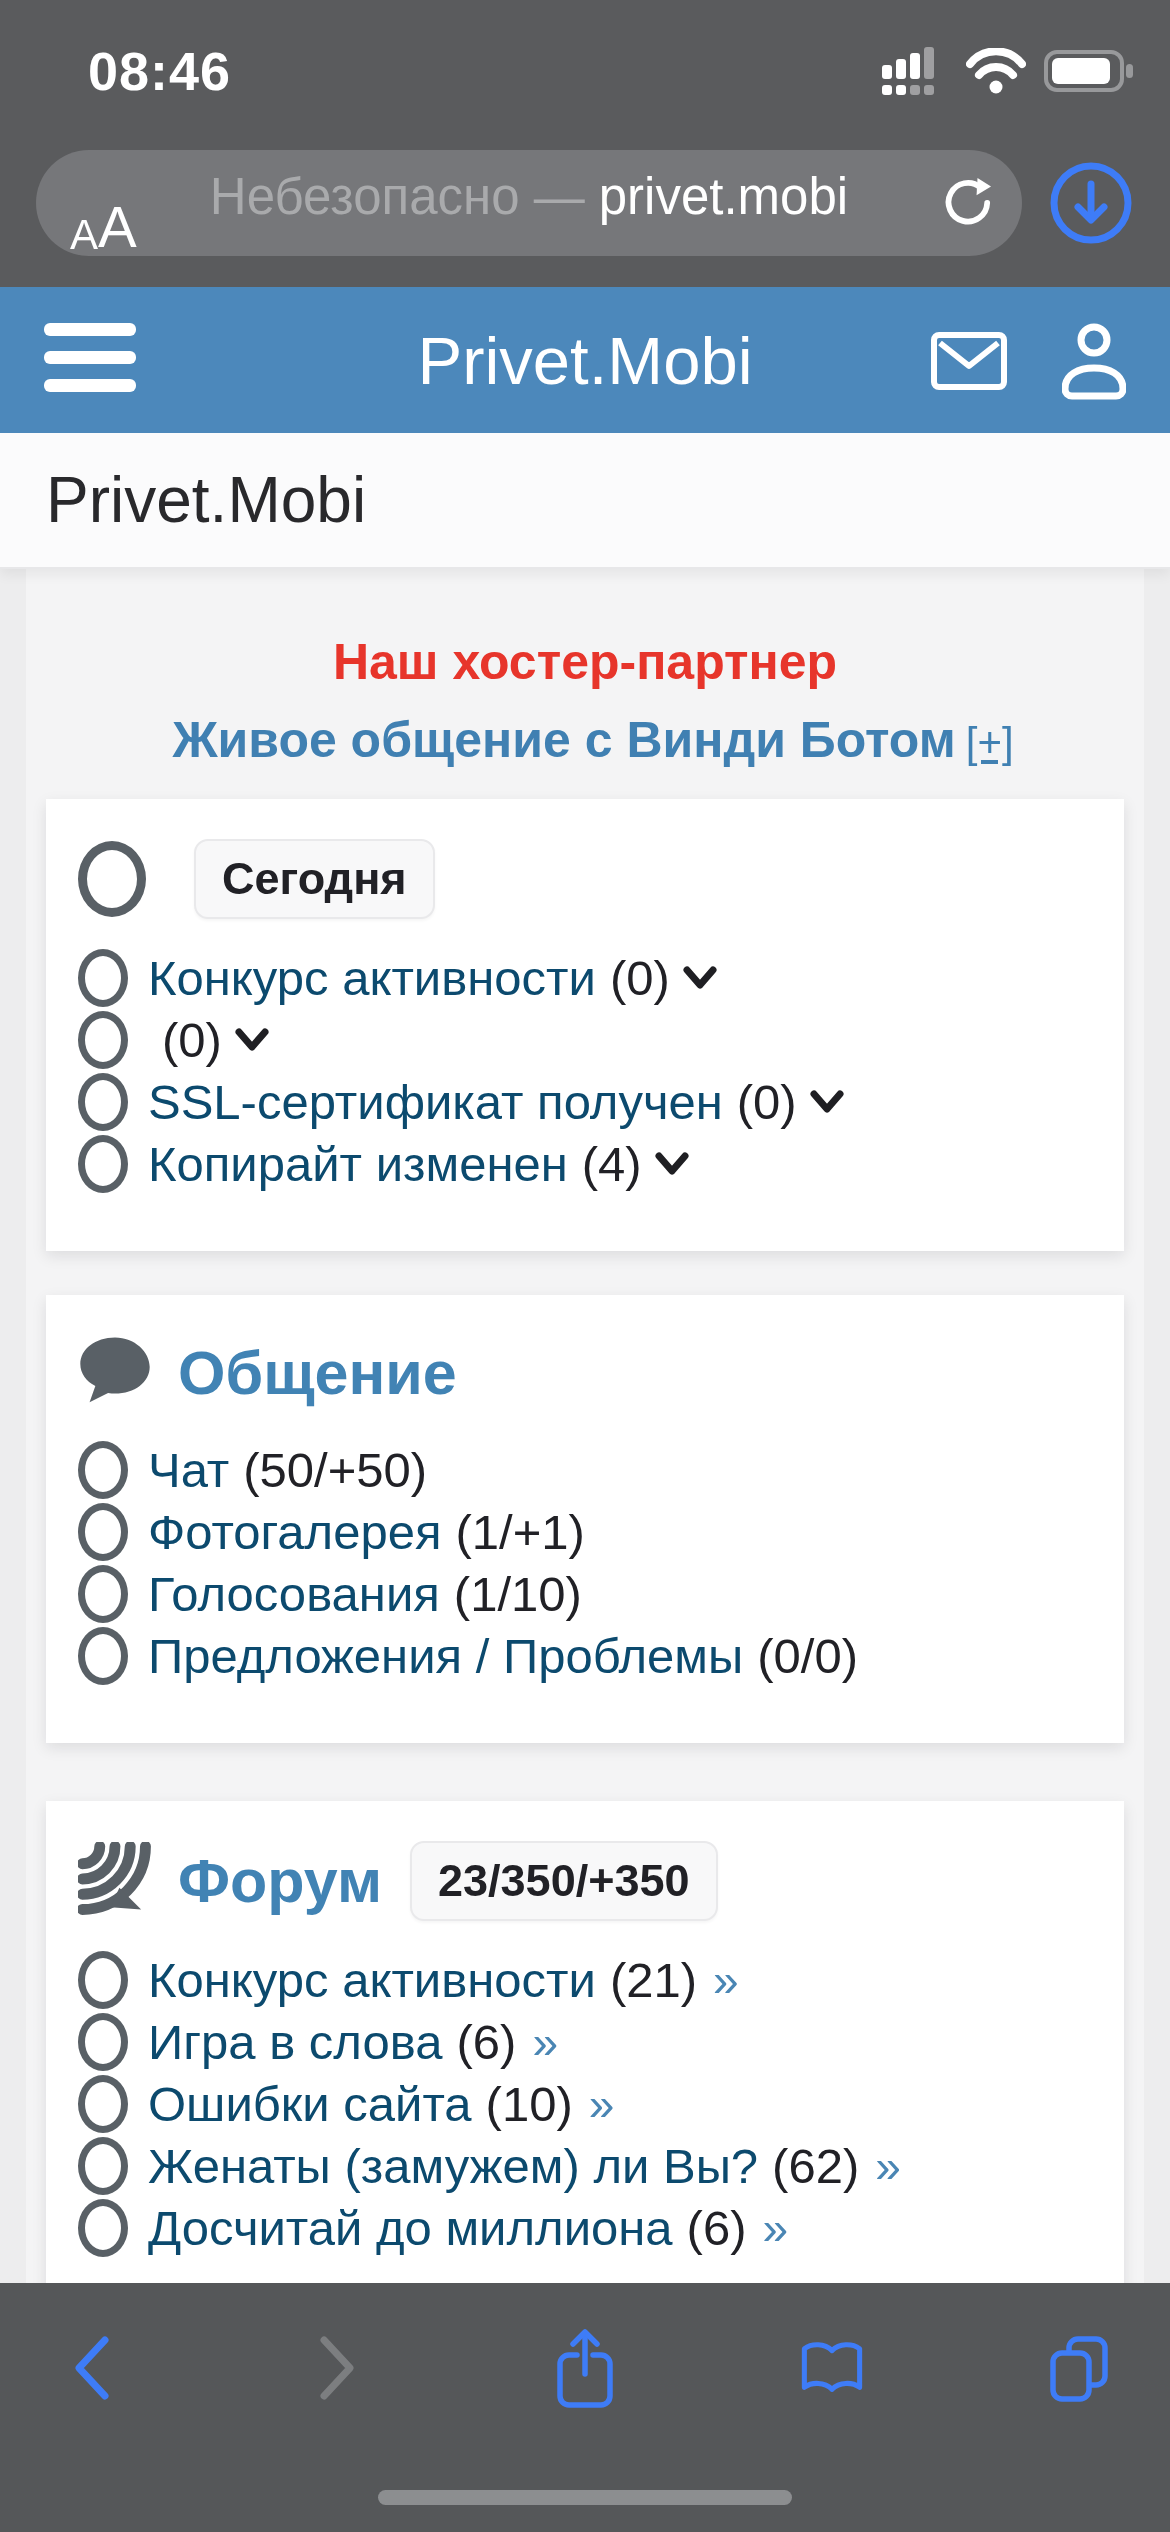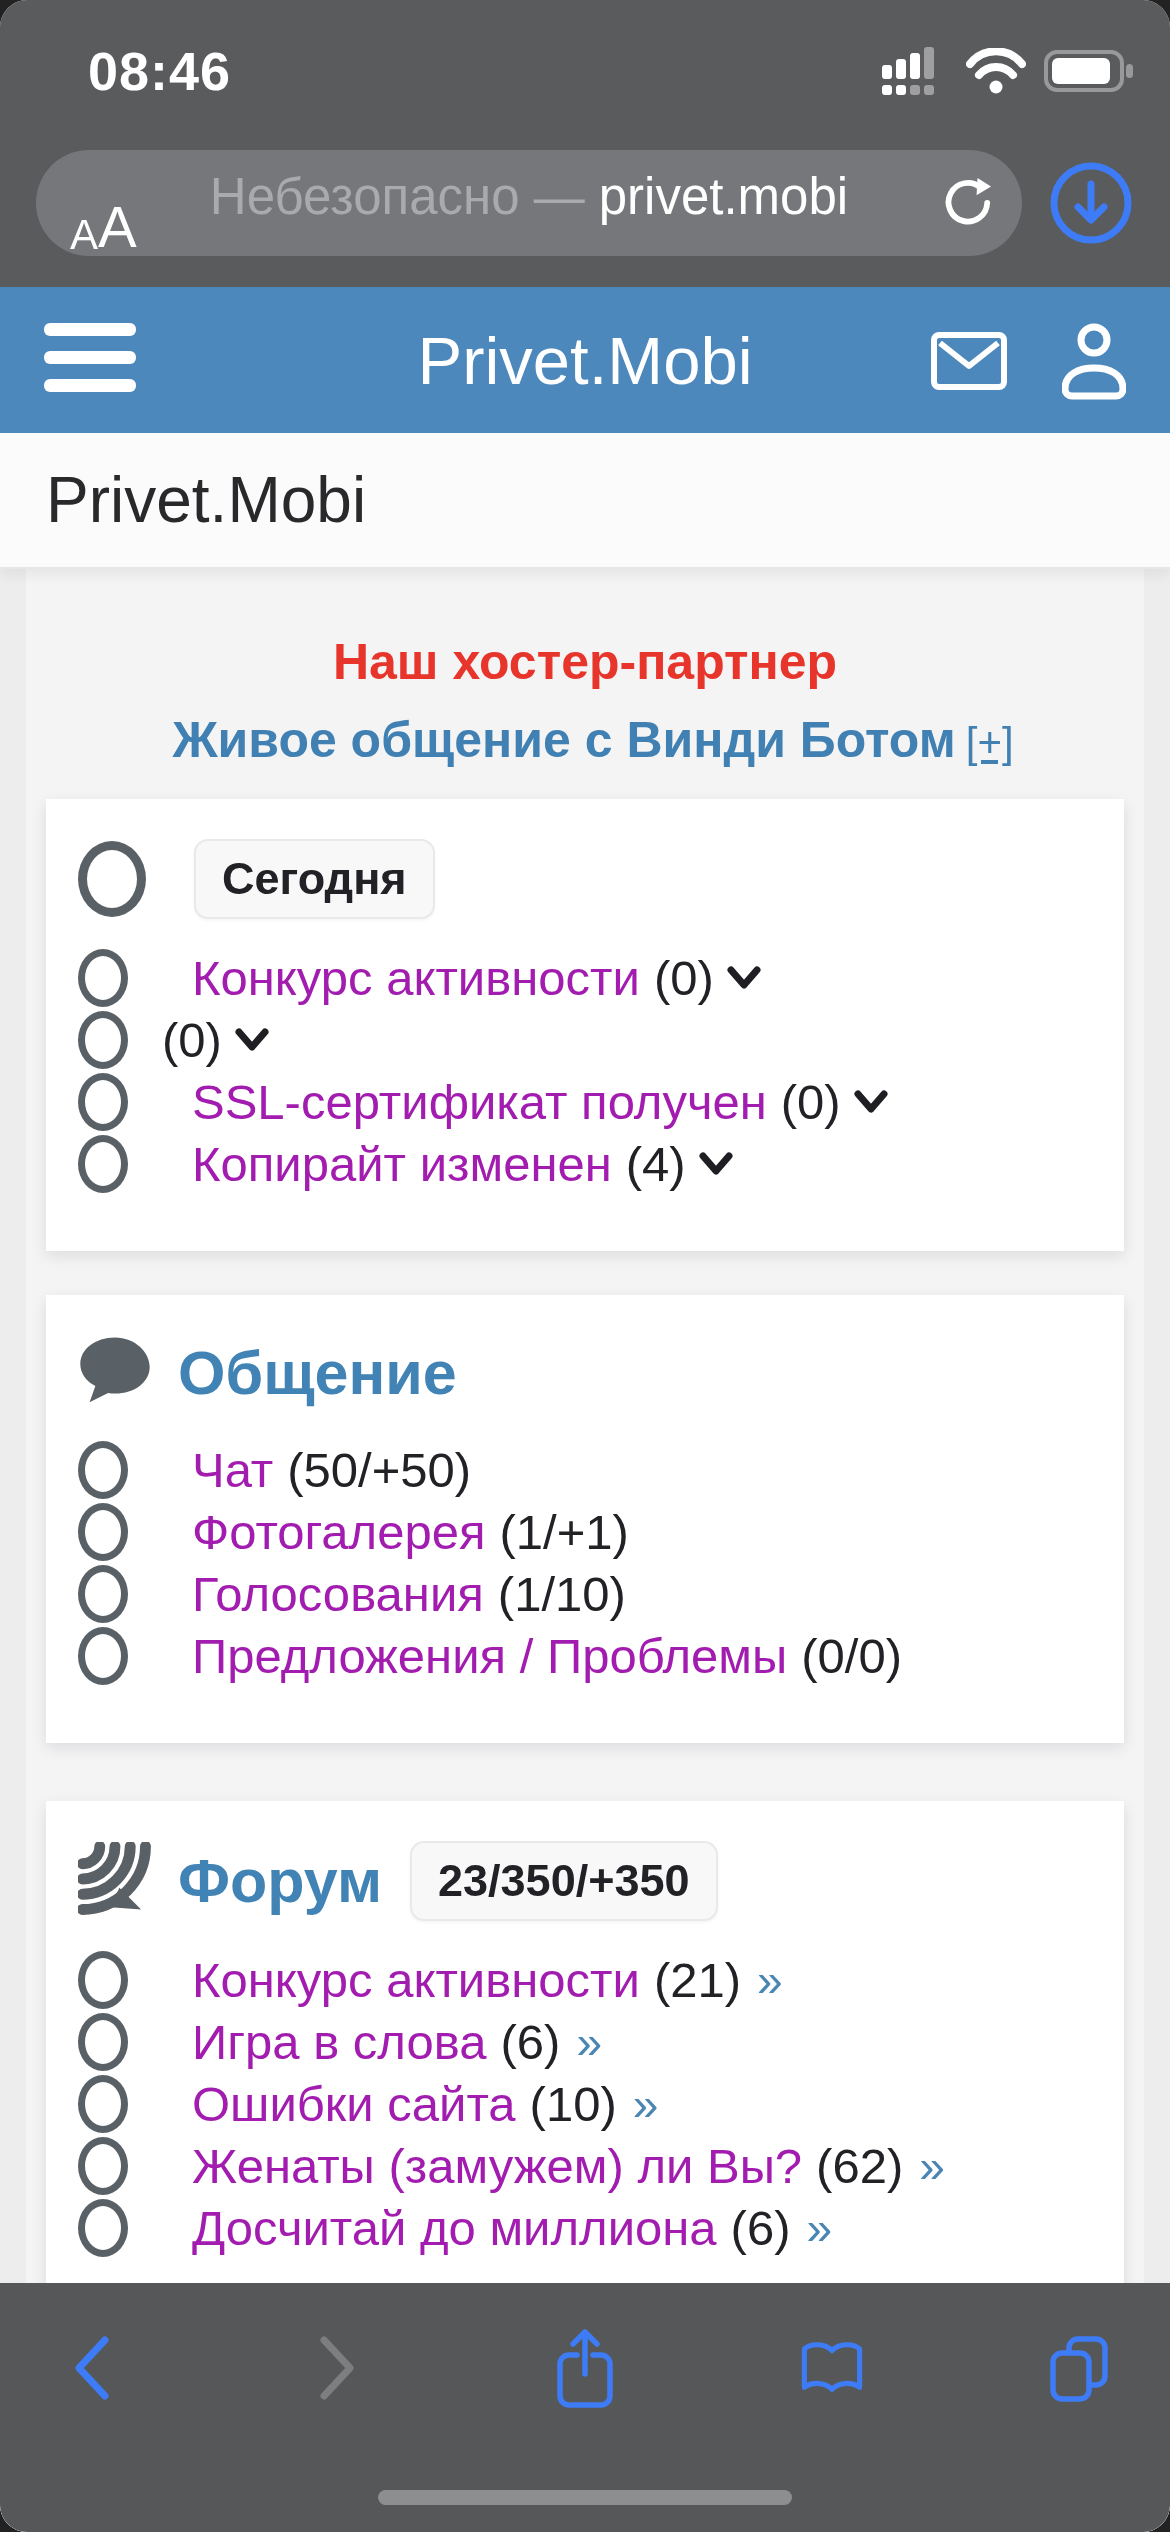--- a/index.html
+++ b/index.html
@@ -1,17 +1,17 @@
 <!DOCTYPE html>
 <html><head>
 <meta charset="utf-8">
 <style>
   html,body{margin:0;padding:0;background:#222;}
   .phone{position:relative;width:1170px;height:2532px;background:#ededee;overflow:hidden;
-         font-family:"Liberation Sans","DejaVu Sans",sans-serif;border-radius:27px;}
+         font-family:"Liberation Sans","DejaVu Sans",sans-serif;}
 
   
   .top-chrome{position:absolute;top:0;left:0;width:100%;height:287px;background:#5a5b5d;z-index:30;}
   .time{position:absolute;left:88px;top:40px;font-size:54px;font-weight:700;color:#fff;letter-spacing:1px;}
   .status-icons{position:absolute;right:34px;top:46px;display:flex;align-items:center;gap:18px;}
 
   .url-field{position:absolute;left:36px;top:150px;width:986px;height:106px;background:#76777a;border-radius:53px;}
   .aa-btn{position:absolute;left:34px;top:0;height:106px;display:flex;align-items:flex-end;padding-bottom:27px;color:#fff;}
   .aa-small{font-size:42px;line-height:1;}
   .aa-big{font-size:58px;line-height:1;}
@@ -53,21 +53,21 @@
 
   .sec-head{display:flex;align-items:center;}
   .sec-title{margin-left:26px;font-size:61px;font-weight:700;color:#4183b4;text-decoration:none;}
   .badge{margin-left:28px;font-size:45px;font-weight:700;color:#212126;background:#f8f8f9;
          border:2px solid #e9e9eb;border-radius:14px;padding:12px 26px;box-shadow:0 2px 3px rgba(0,0,0,.04);}
 
   .items{margin-top:28px;}
   .item{display:flex;align-items:center;height:62px;}
   .ring{flex:0 0 auto;width:36px;height:44px;border:7px solid #596066;border-radius:50%;margin-right:20px;}
   .ring.big{width:50px;height:58px;border-width:9px;}
-  .item a.lnk{font-size:49px;color:#a21caf;text-decoration:none;white-space:nowrap;margin-left:44px;}
+  .item a.lnk{font-size:49px;color:#0c4a6e;text-decoration:none;white-space:nowrap;}
   .count{margin-left:14px;font-size:49px;color:#212126;white-space:nowrap;}
   .chev{margin-left:12px;display:inline-flex;}
   .more{margin-left:16px;font-size:46px;color:#4a86b4;text-decoration:none;}
 
   
   .toolbar{position:absolute;left:0;top:2283px;width:100%;height:249px;background:#555759;z-index:40;}
   .tb-icons{display:flex;justify-content:space-between;align-items:center;padding:0 56px;height:170px;}
   .tb-btn{display:flex;align-items:center;justify-content:center;width:70px;height:90px;}
   .home-indicator{position:absolute;left:378px;top:207px;width:414px;height:15px;border-radius:8px;background:#8c8e90;}
 </style>

